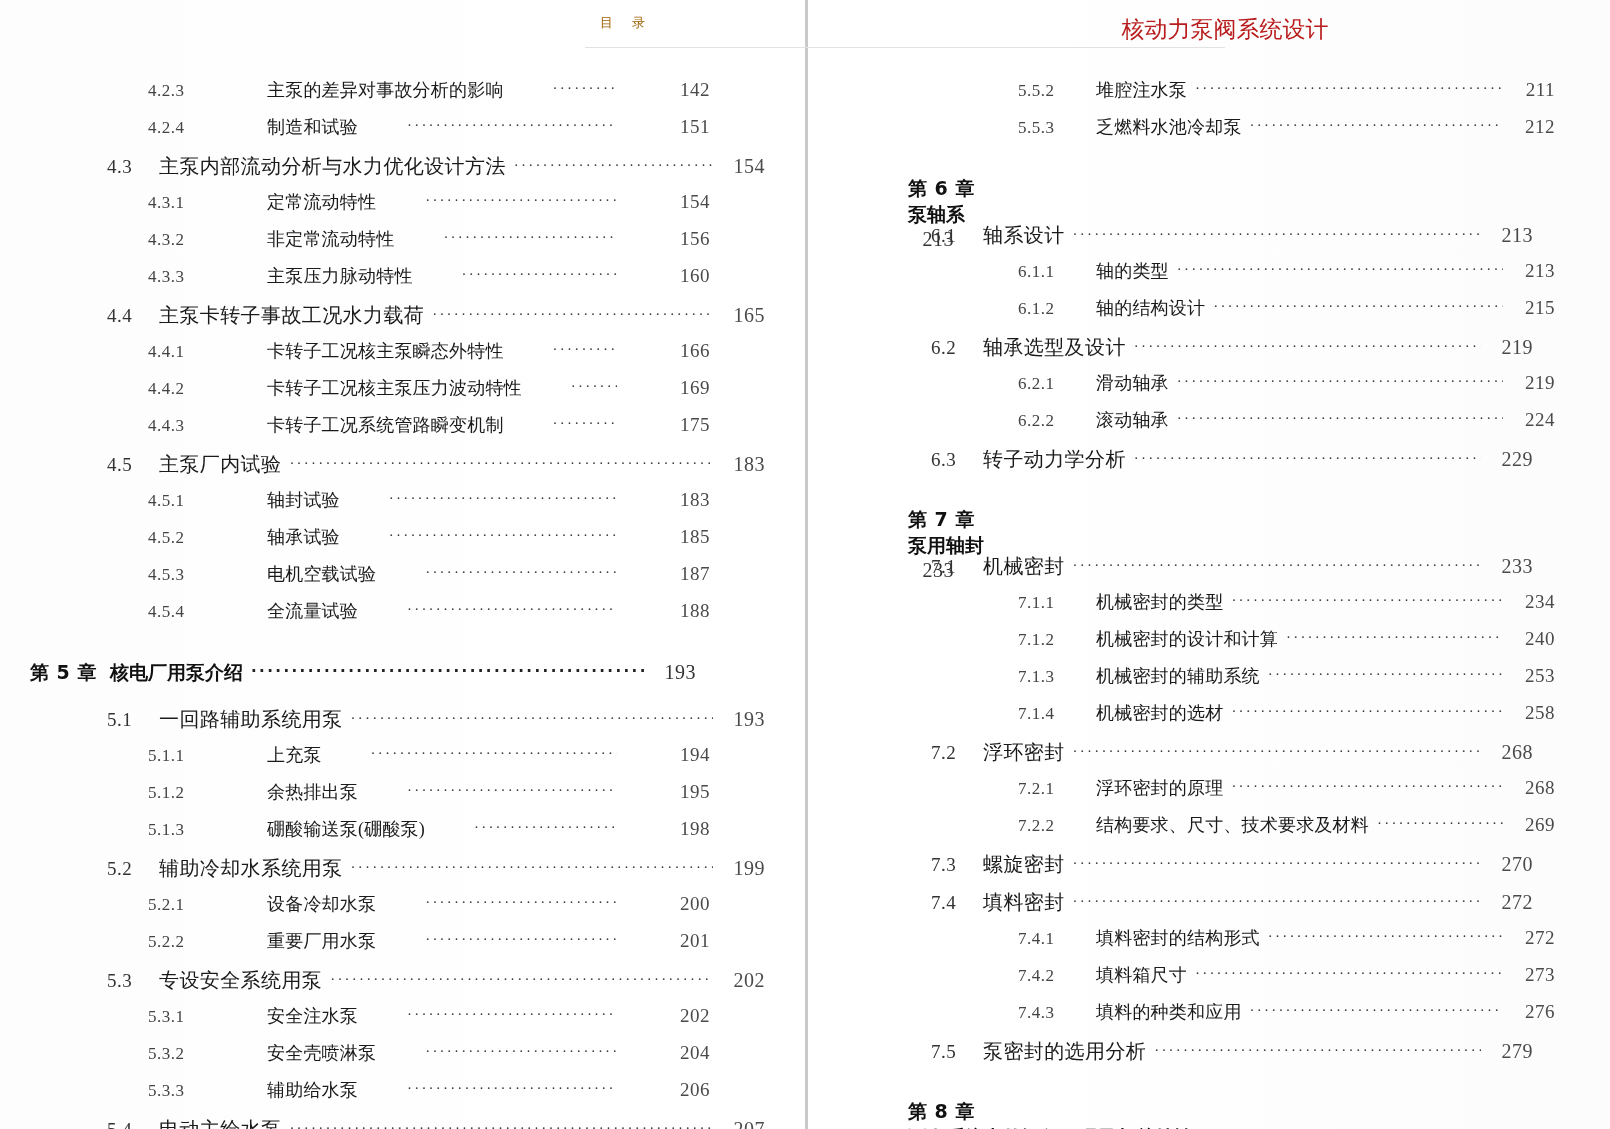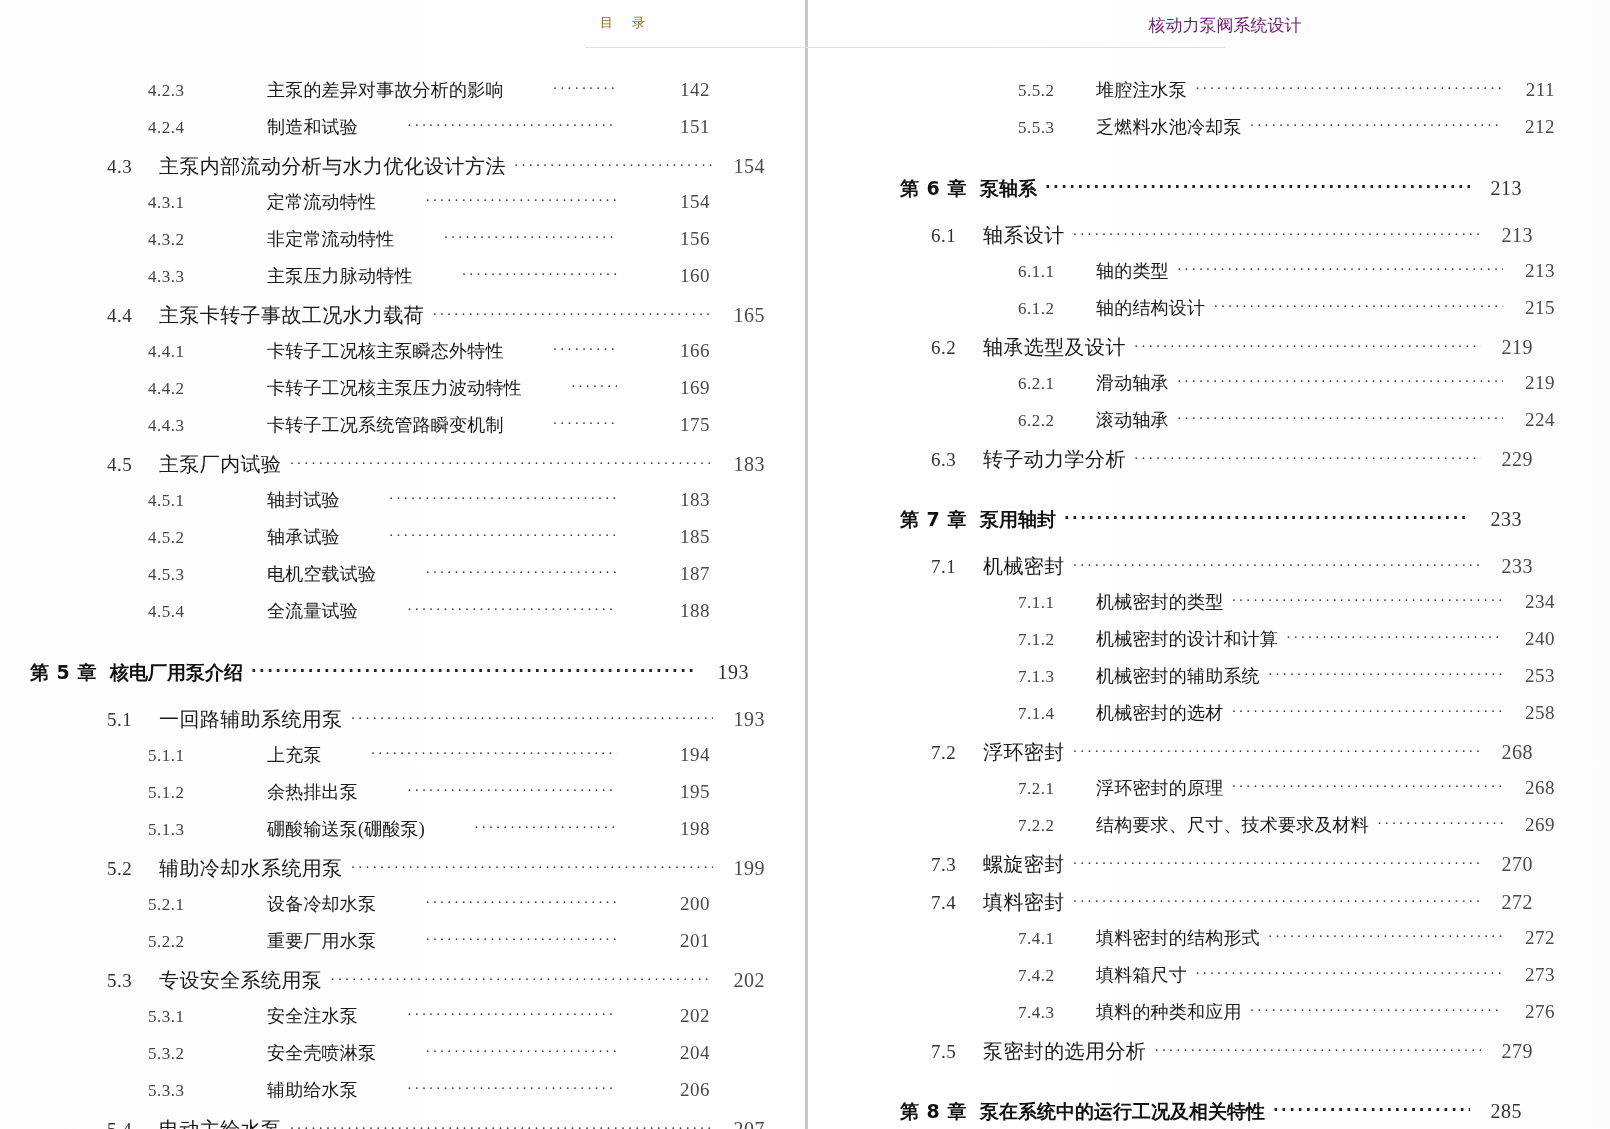--- a/index.html
+++ b/index.html
@@ -58,22 +58,22 @@
     letter-spacing: 0.5px;
     font-family: "DejaVu Sans", "Liberation Sans", sans-serif;
     white-space: pre;
   }
   .head-right {
     position: absolute;
     top: 14px;
     left: 895px;
     width: 660px;
     text-align: center;
-    font-size: 17px;
-    color: #701a75;
+    font-size: 23px;
+    color: #b91c1c;
     font-family: "DejaVu Sans", "Liberation Sans", sans-serif;
   }
 
   
   .columns {
     position: absolute;
     top: 72px;
     left: 0;
     width: 1610px;
     height: 1057px;
@@ -154,26 +154,26 @@
   .lvl-3 {
     font-size: 18px;
     height: 31px;
     margin-top: 6px;
   }
   .lvl-3 .num   { width: 78px; color:#444; font-size:17px;}
   .lvl-3 .title { letter-spacing: 0.2px; }
   .lvl-3 .page  { font-size: 19px; }
 
   
-  .col-left  .lvl-chapter { padding-left: 30px;  padding-right: 56px; }
+  .col-left  .lvl-chapter { padding-left: 30px;  padding-right: 109px; }
   .col-left  .lvl-2       { padding-left: 107px; padding-right: 40px; }
   .col-left  .lvl-3       { padding-left: 148px; padding-right: 95px; gap: 41px; }
 
   
-  .col-right .lvl-chapter { padding-left: 95px;  padding-right: 88px; }
+  .col-right .lvl-chapter { padding-left: 95px;  padding-right: 88px; flex-direction: column; }
   .col-right .lvl-2       { padding-left: 103px; padding-right: 100px; margin-left: 23px; }
   .col-right .lvl-3       { padding-left: 213px; padding-right: 55px; }
 
   .col-left  .toc-row .page { width: 46px; }
   .col-right .toc-row .page { width: 46px; }
 </style>
 </head>
 <body>
 
 <div class="page-scan"></div>

